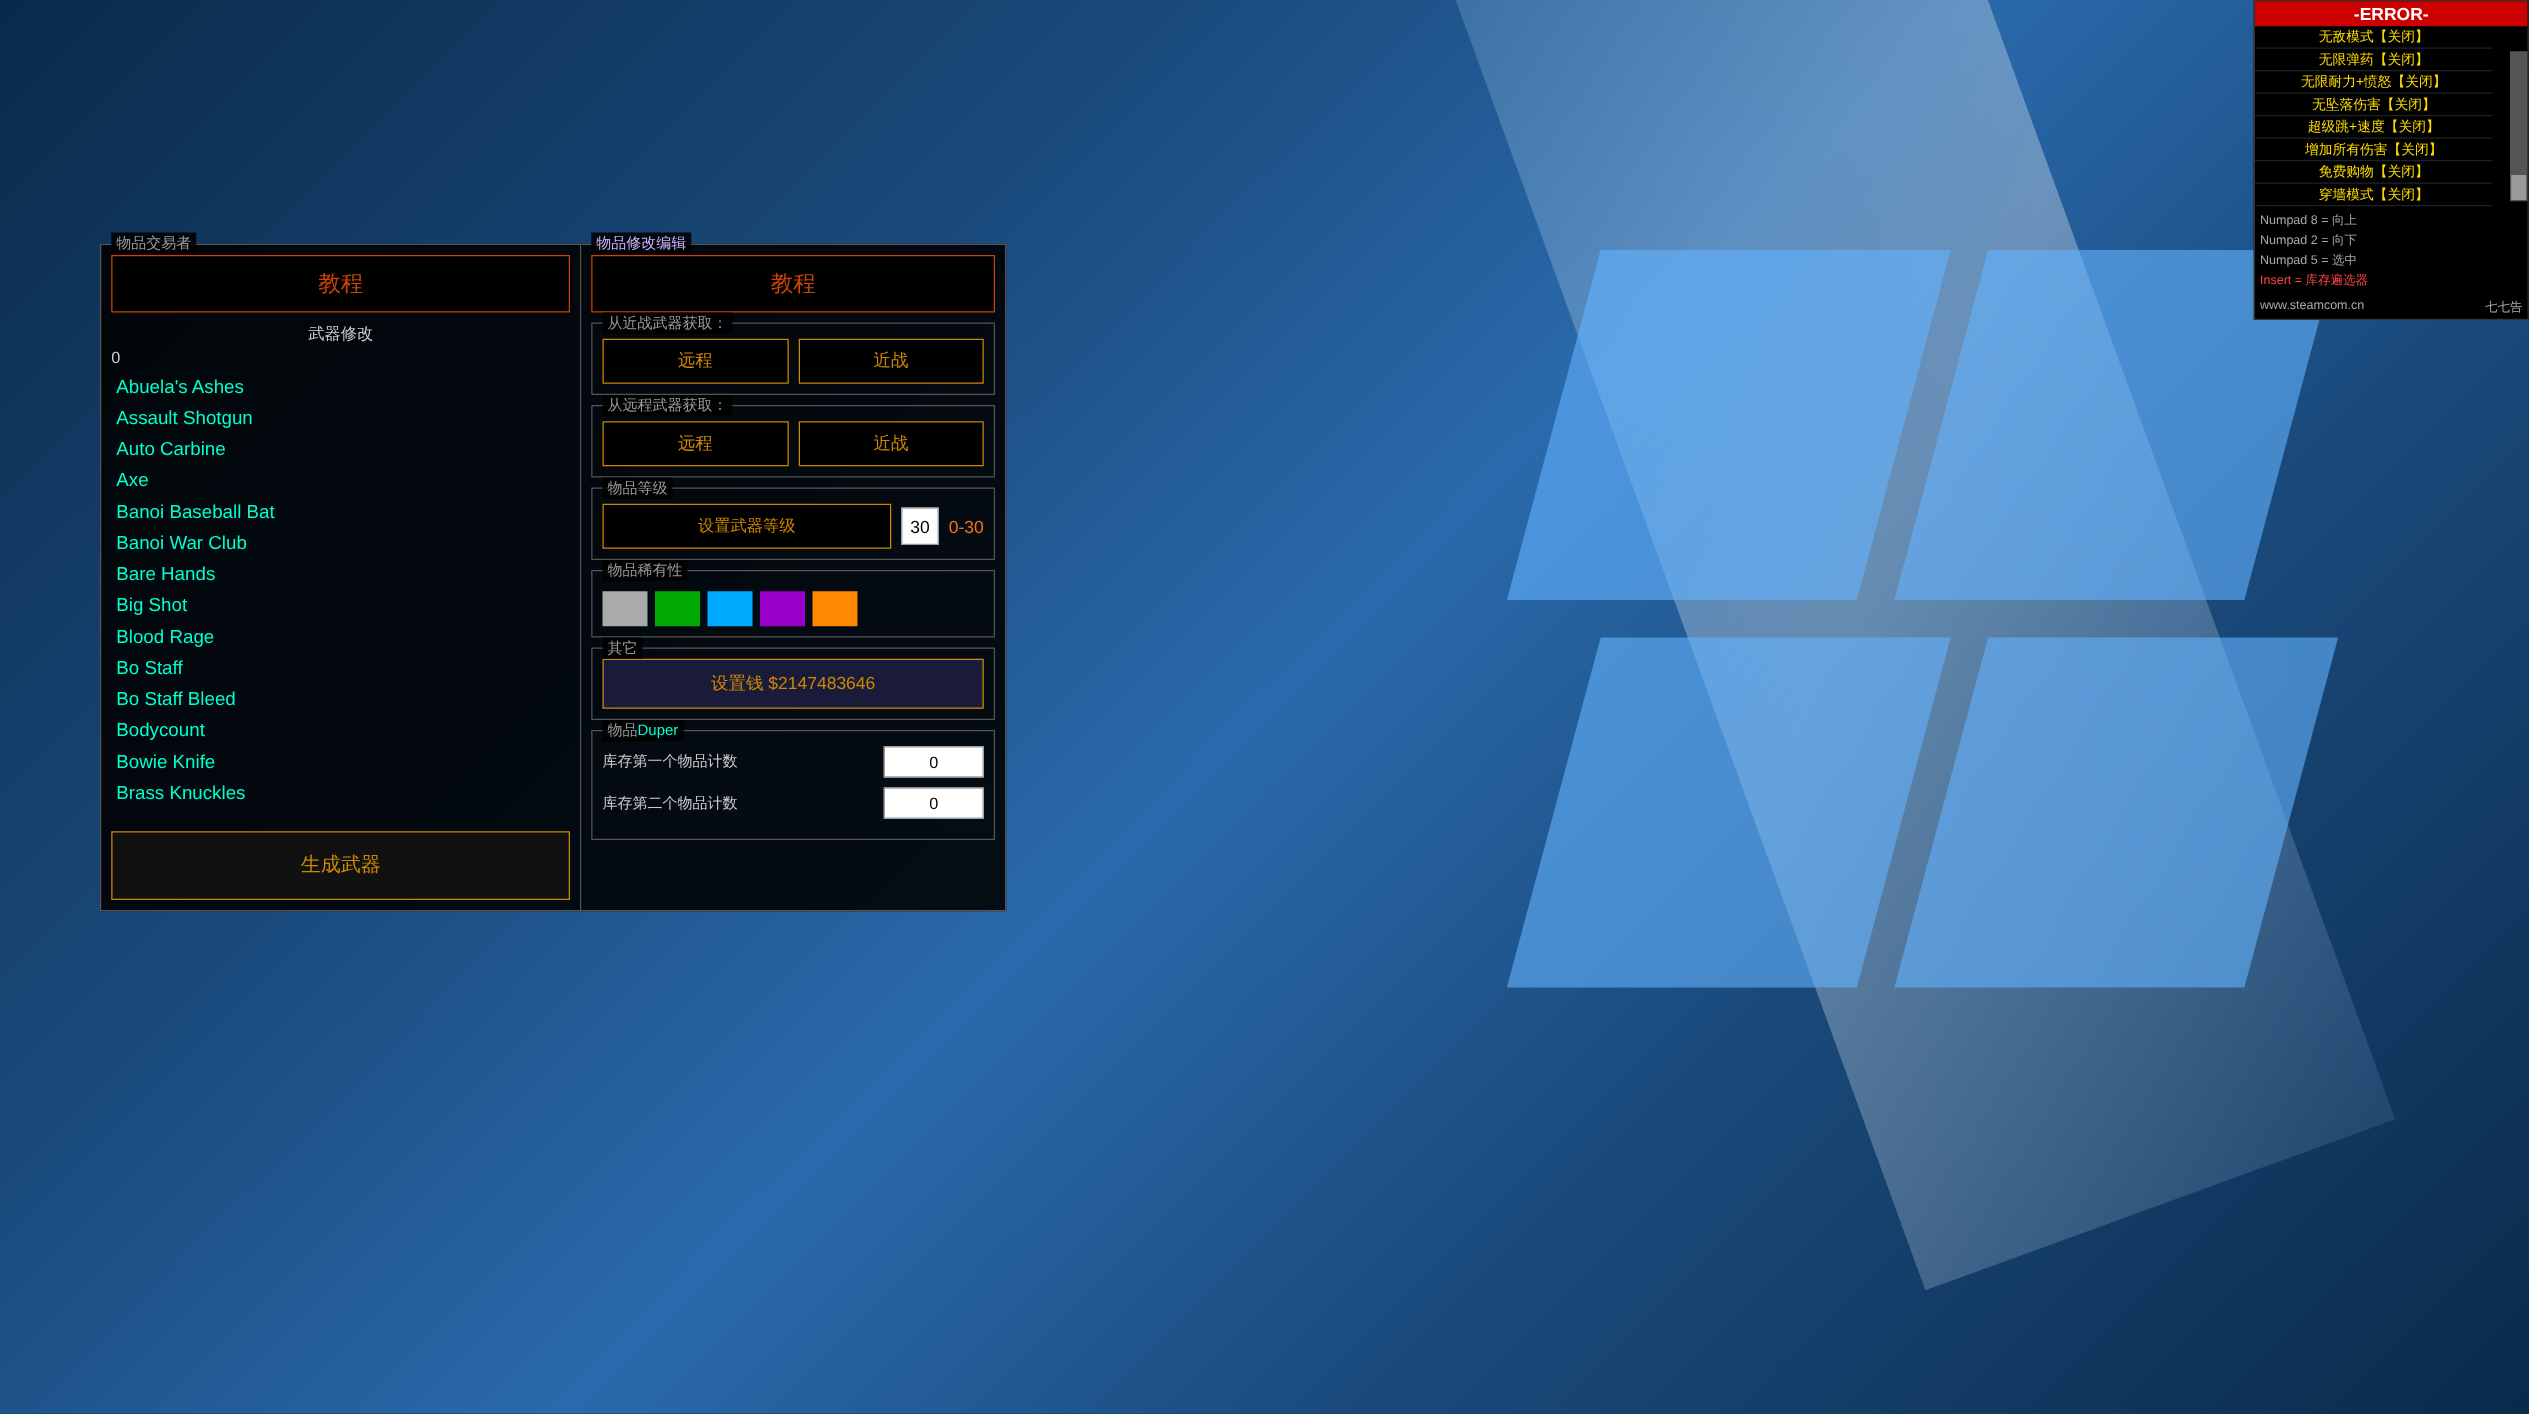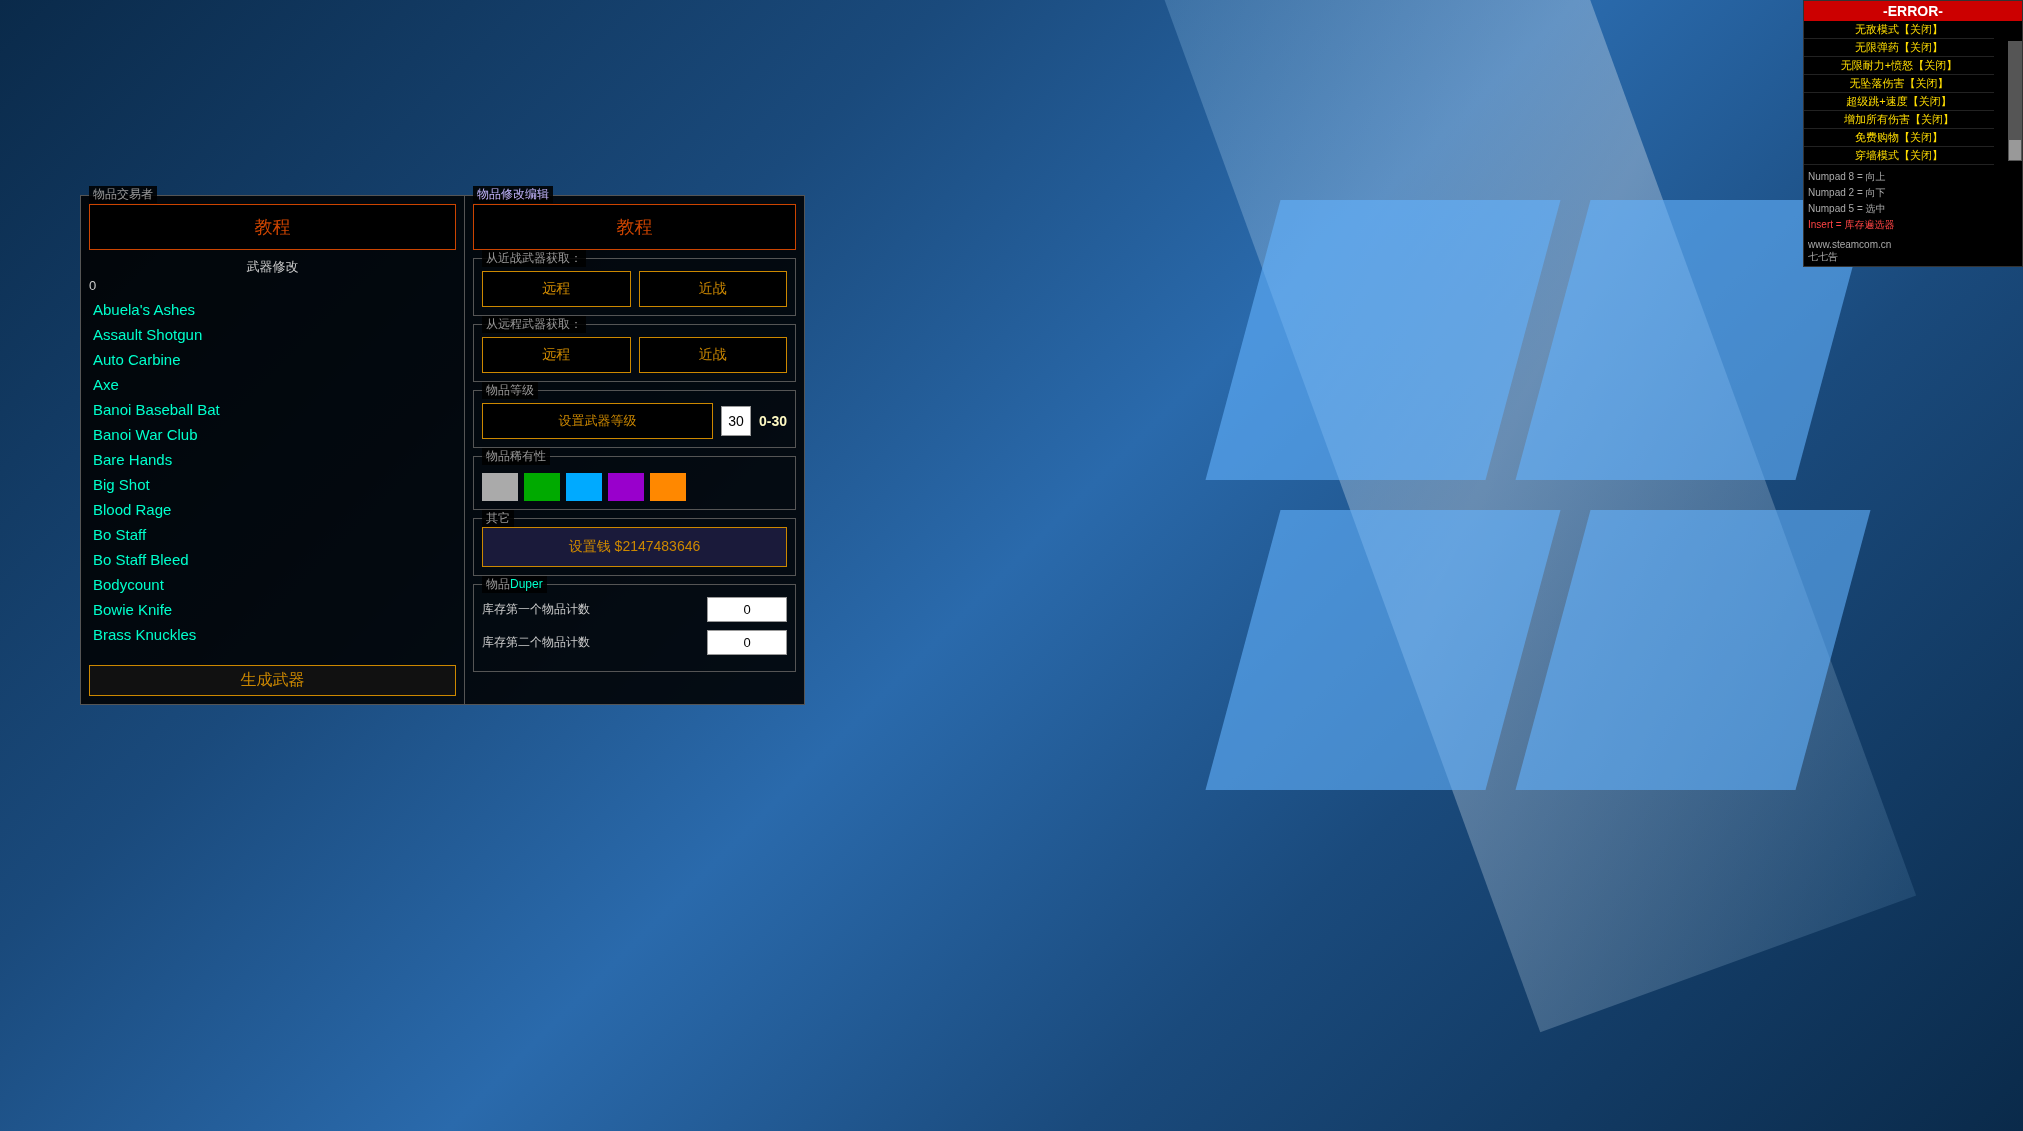--- a/index.html
+++ b/index.html
@@ -96,21 +96,20 @@
       padding: 4px;
       line-height: 1.6;
     }
     .error-keys .highlight { color: #ff4444; }
     .error-website {
       color: #aaa;
       font-size: 10px;
       padding: 2px 4px;
       display: flex;
       justify-content: space-between;
-      flex-direction: column;
     }
 
     
     .main-panel {
       position: absolute;
       top: 195px;
       left: 80px;
       display: flex;
       gap: 0;
       z-index: 50;
@@ -176,21 +175,21 @@
       color: #00ffcc;
       font-size: 15px;
       font-weight: normal;
       padding: 2px 4px;
       cursor: pointer;
       line-height: 1.4;
     }
 
     .generate-btn {
       width: 100%;
-      padding: 4px;
+      padding: 16px;
       background: #111;
       border: 1px solid #cc8800;
       color: #cc8800;
       font-size: 16px;
       cursor: pointer;
       margin-top: 8px;
       font-family: 'Microsoft YaHei', Arial, sans-serif;
     }
 
     
@@ -254,23 +253,23 @@
     .level-input {
       width: 30px;
       padding: 6px 4px;
       background: white;
       border: 1px solid #999;
       color: black;
       font-size: 14px;
       text-align: center;
     }
     .level-range {
-      color: #fef9c3;
+      color: #f97316;
       font-size: 14px;
-      font-weight: bold;
+      font-weight: normal;
     }
 
     .rarity-row {
       display: flex;
       gap: 6px;
       margin-top: 8px;
     }
     .rarity-btn {
       width: 36px;
       height: 28px;

